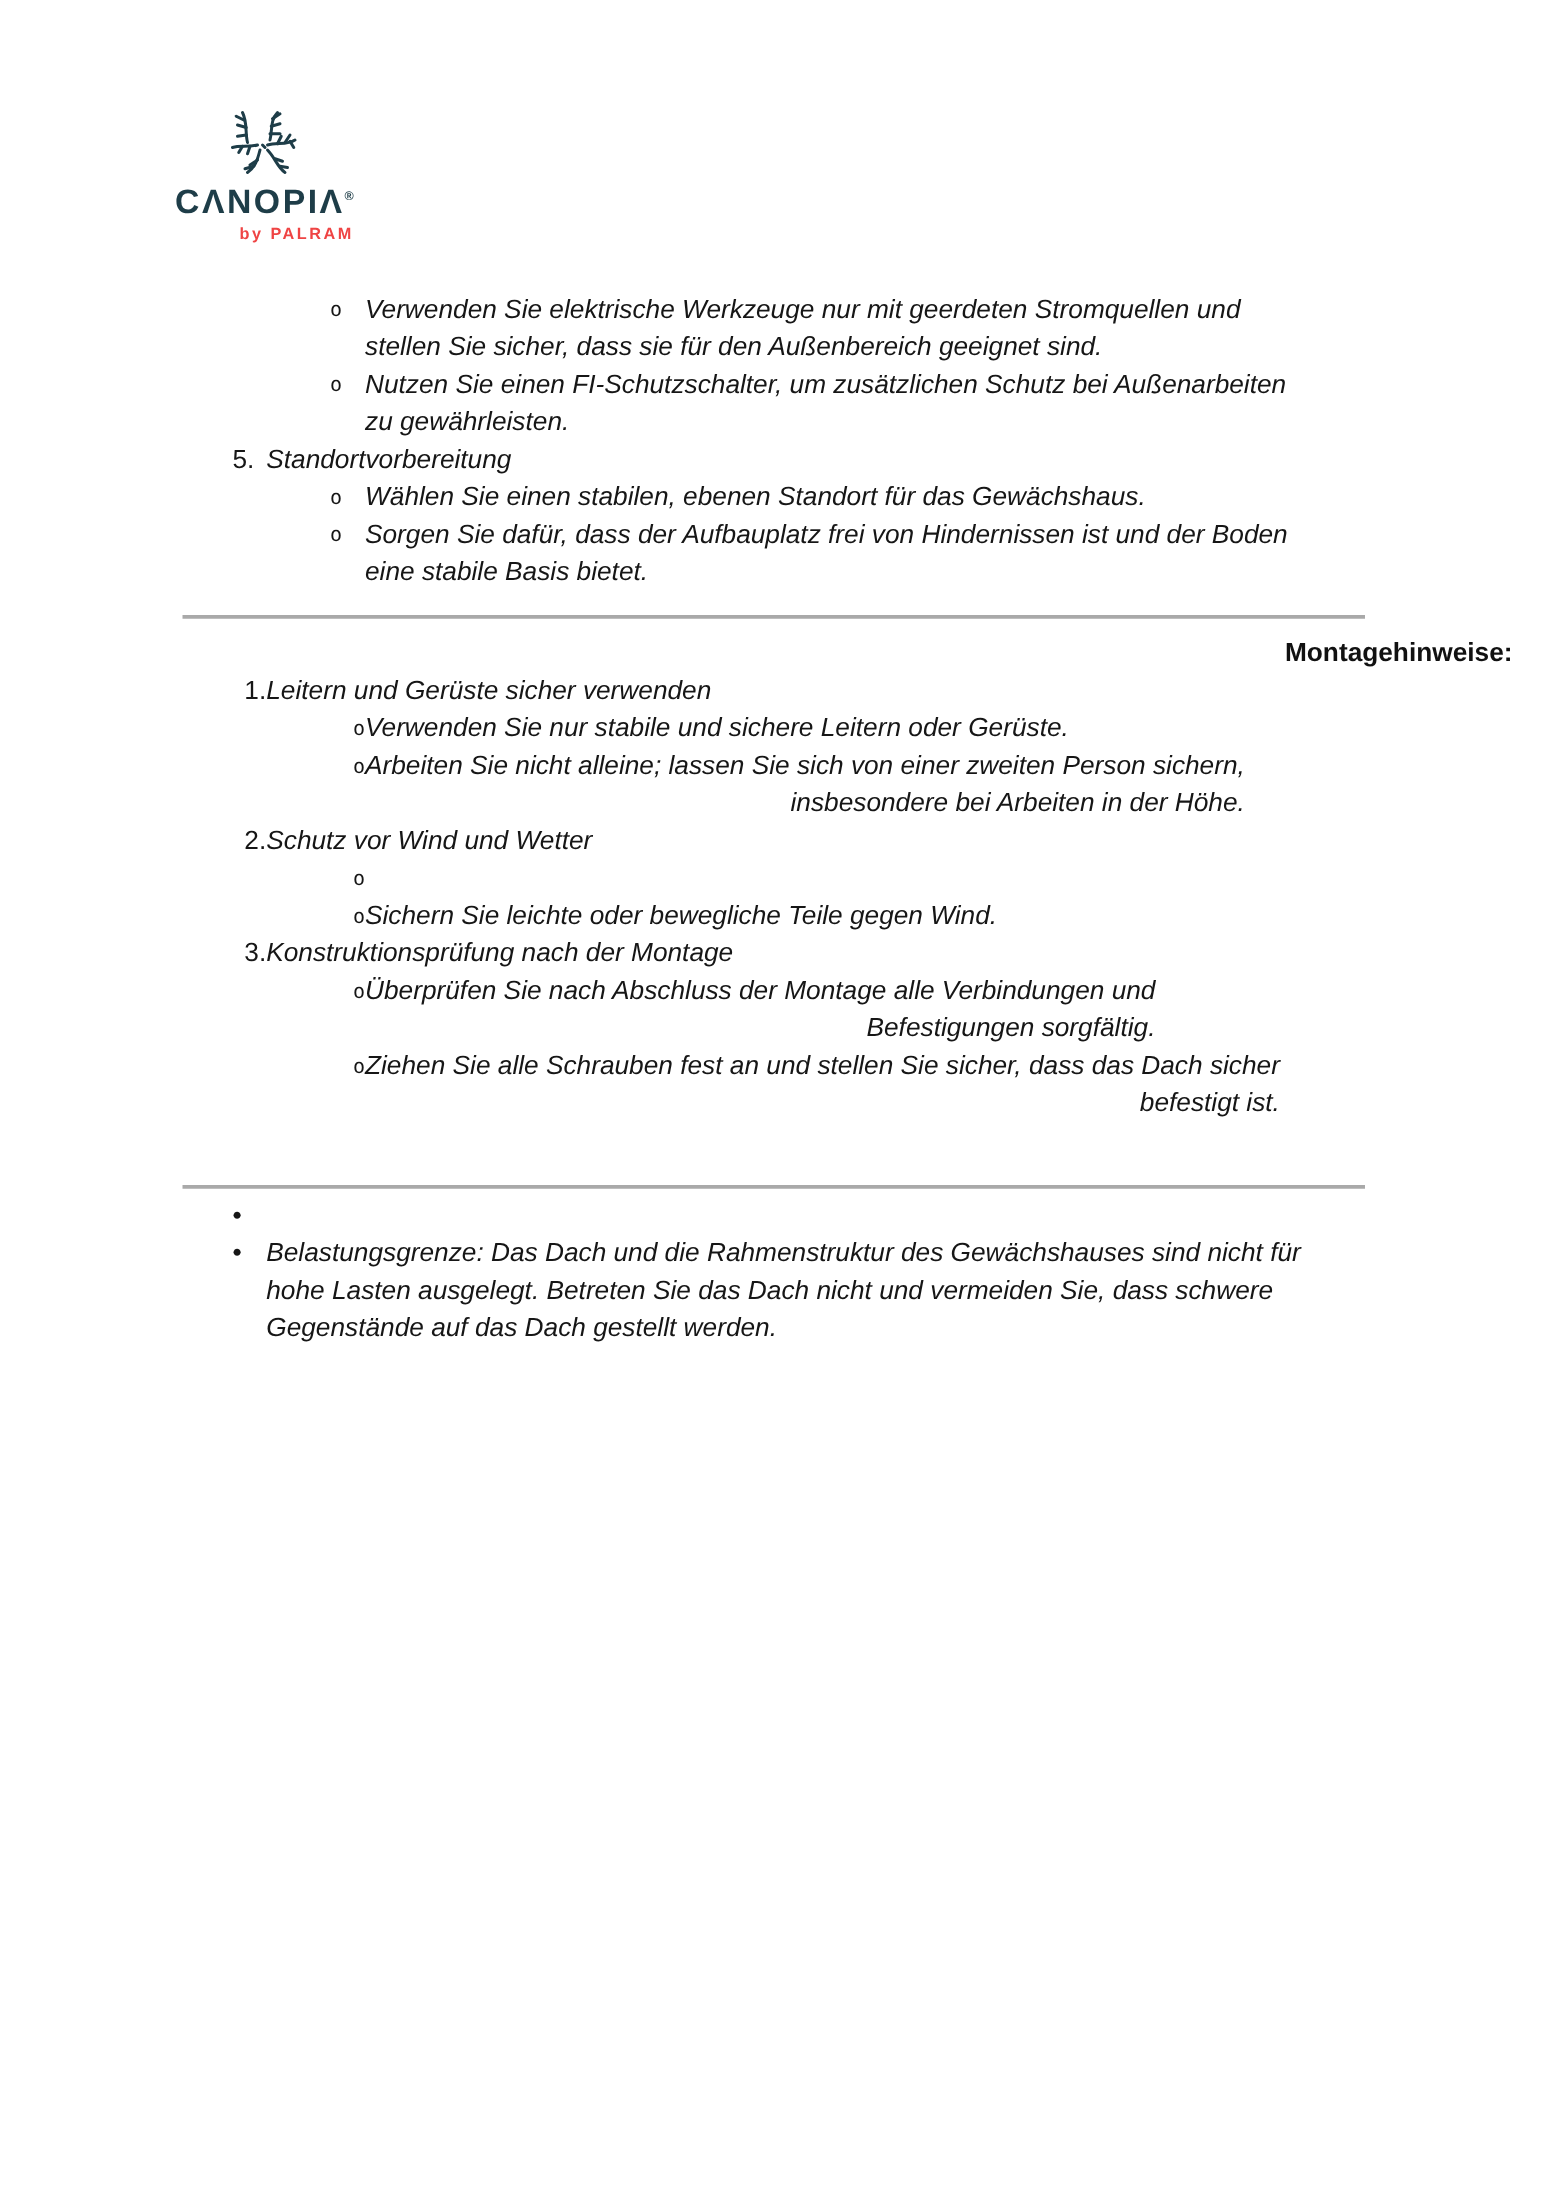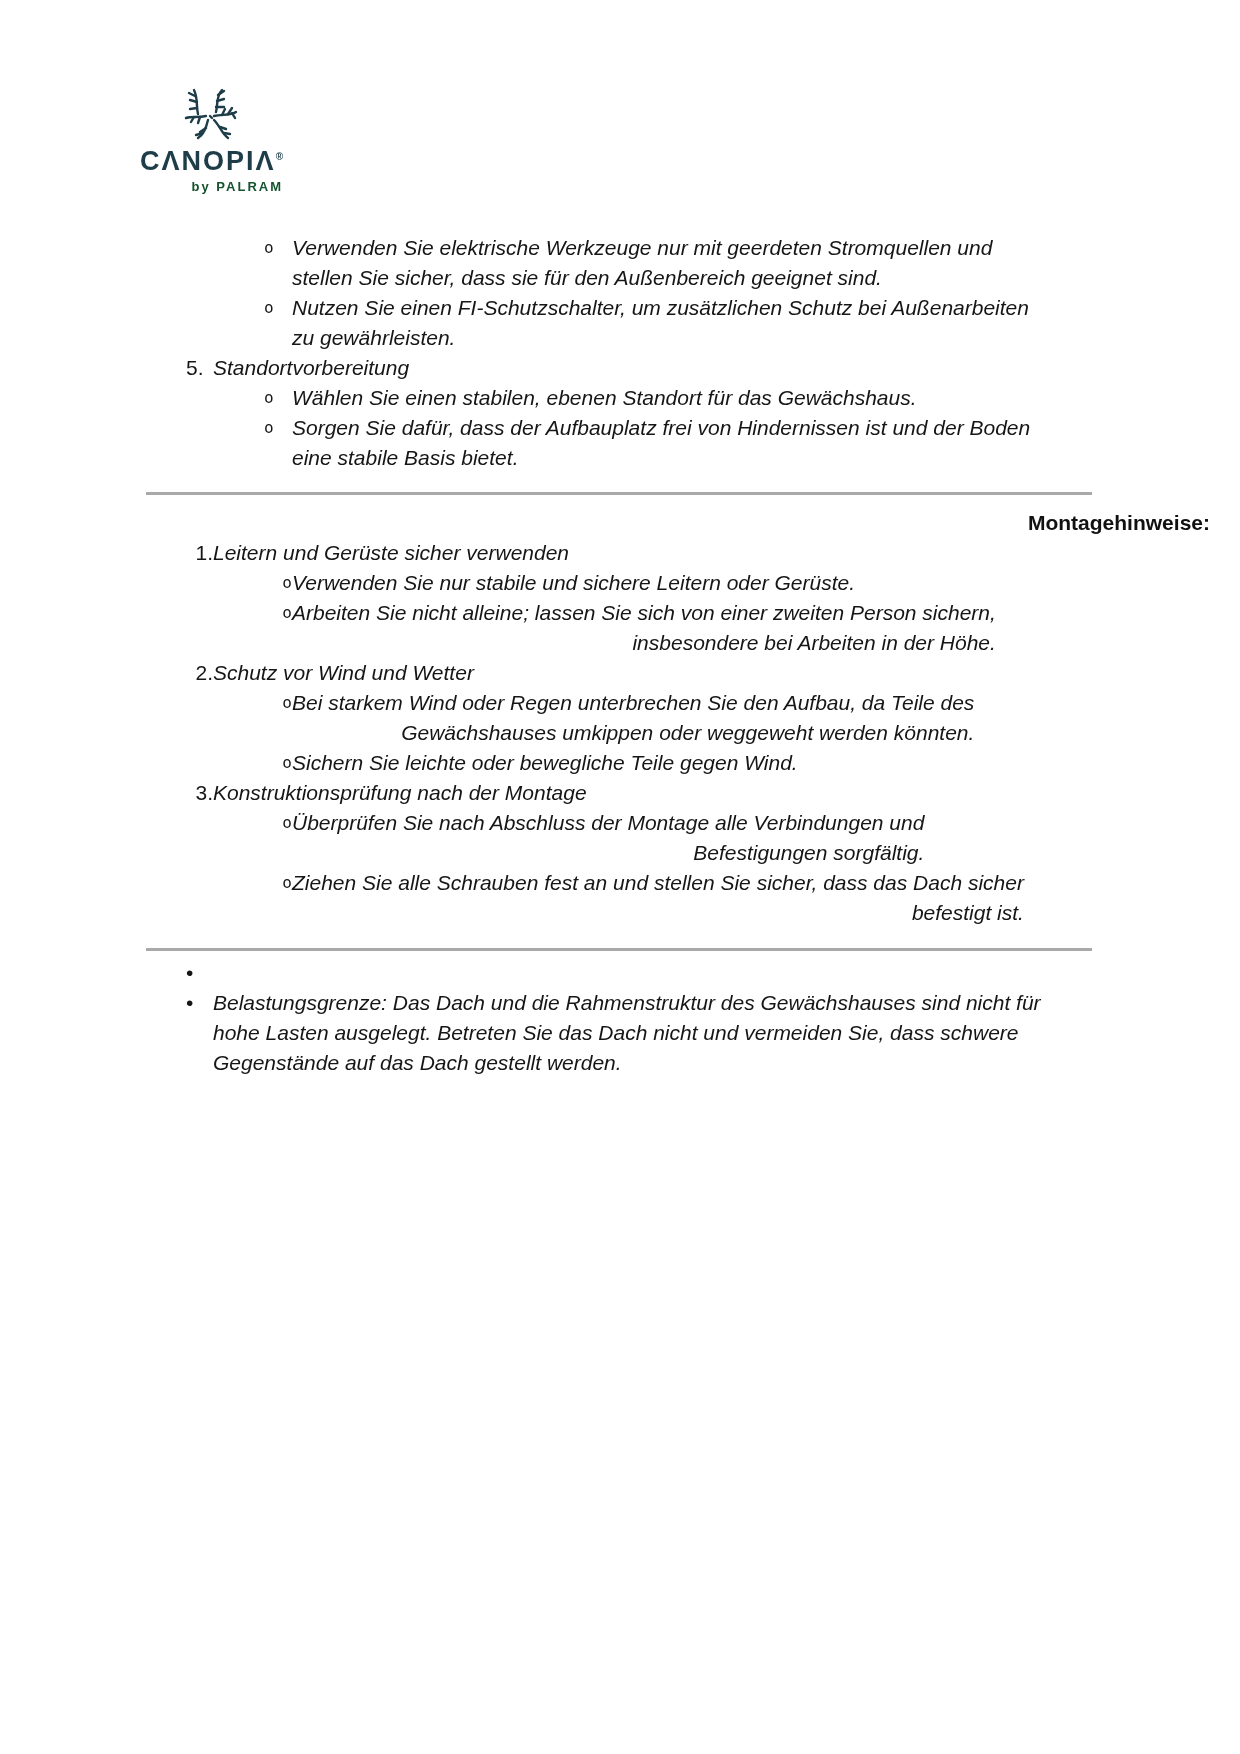--- a/index.html
+++ b/index.html
@@ -16,21 +16,21 @@
   
   .logo { position:absolute; top:86px; left:139px; width:144px; text-align:right; }
   .logo .tree { display:block; margin:0 auto 6px auto; }
   .wordmark {
     font-size:27px; font-weight:bold; letter-spacing:2px;
     color:#1E3D48; line-height:1; white-space:nowrap;
   }
   .wordmark sup { font-size:10px; font-weight:bold; vertical-align:10px; letter-spacing:0; }
   .tagline {
     margin-top:5px; font-size:13px; font-weight:bold; letter-spacing:2px;
-    color:#14532d; line-height:1;
+    color:#ef4444; line-height:1;
   }
 
   
   .sect { position:absolute; left:0; right:30px; }
   .sect-intro      { top:233px; }
   .sect-montage    { top:508px;text-align:right; }
   .sect-additional { top:958px; }
 
   .doc-heading {
     margin:0; padding-left:140px;
@@ -135,22 +135,20 @@
           <span class="marker circ">o</span>
           <div class="txt">Arbeiten Sie nicht alleine; lassen Sie sich von einer zweiten Person sichern,
 insbesondere bei Arbeiten in der Höhe.</div>
         </div>
         <div class="li lvl1">
           <span class="marker">2.</span>
           <div class="txt">Schutz vor Wind und Wetter</div>
         </div>
         <div class="li lvl2">
           <span class="marker circ">o</span>
-          <div class="txt">Bei starkem Wind oder Regen unterbrechen Sie den Aufbau, da Teile des
-Gewächshauses umkippen oder weggeweht werden könnten.</div>
         </div>
         <div class="li lvl2">
           <span class="marker circ">o</span>
           <div class="txt">Sichern Sie leichte oder bewegliche Teile gegen Wind.</div>
         </div>
         <div class="li lvl1">
           <span class="marker">3.</span>
           <div class="txt">Konstruktionsprüfung nach der Montage</div>
         </div>
         <div class="li lvl2">

